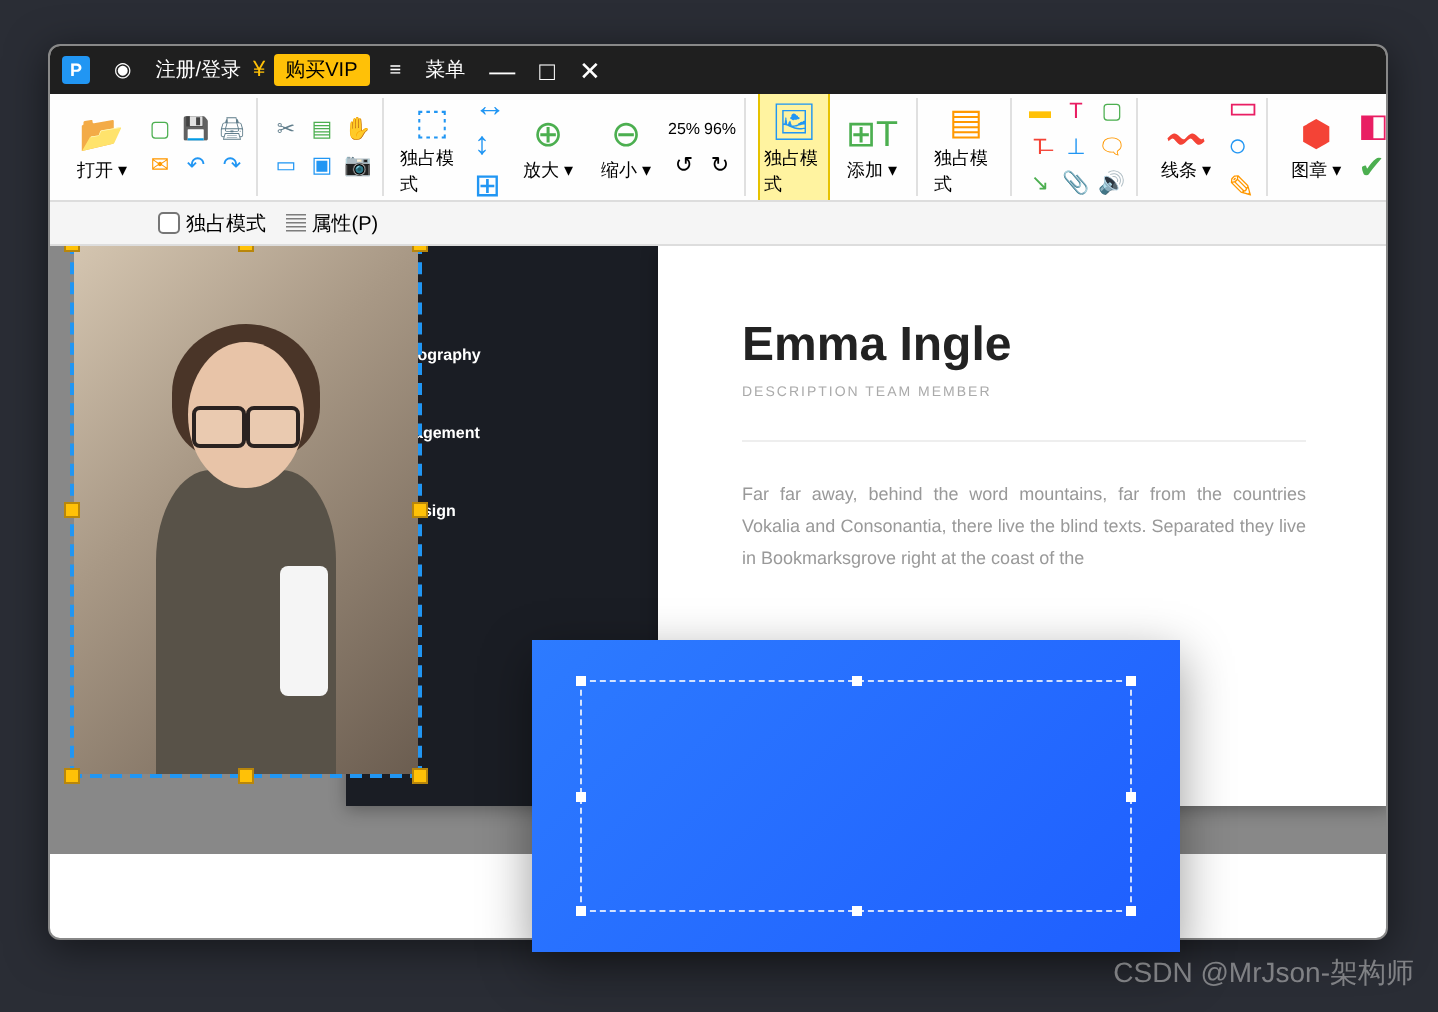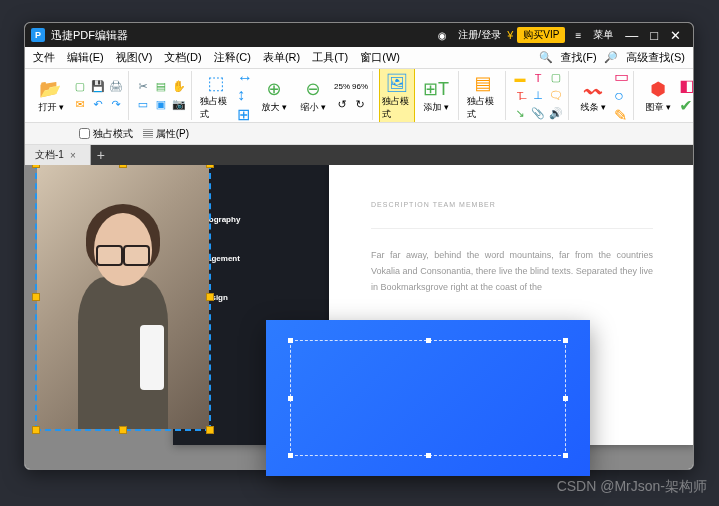--- a/index.html
+++ b/index.html
@@ -77,47 +77,31 @@
 
 .wm { position: absolute; right: 12px; bottom: 10px; color: rgba(200,200,200,0.55); font-size: 14px; pointer-events: none; }
 </style>
 </head>
 <body>
 
 <div class="window">
 
   <div class="titlebar">
     <div class="app-icon">P</div>
-    <div class="title">迅捷PDF编辑器</div>
     <span class="tbtn">◉</span>
     <span class="tbtn">注册/登录</span>
     <span style="color:#ffc107">¥</span>
     <span class="vip">购买VIP</span>
     <span class="tbtn">≡</span>
     <span class="tbtn">菜单</span>
     <span class="winbtn">—</span>
     <span class="winbtn">□</span>
     <span class="winbtn">✕</span>
   </div>
 
-  <div class="menubar">
-    <span class="mitem">文件</span>
-    <span class="mitem">编辑(E)</span>
-    <span class="mitem">视图(V)</span>
-    <span class="mitem">文档(D)</span>
-    <span class="mitem">注释(C)</span>
-    <span class="mitem">表单(R)</span>
-    <span class="mitem">工具(T)</span>
-    <span class="mitem">窗口(W)</span>
-    <span class="spacer"></span>
-    <span>🔍</span>
-    <span class="mitem">查找(F)</span>
-    <span>🔎</span>
-    <span class="mitem">高级查找(S)</span>
-  </div>
 
   <div class="ribbon">
     <div class="rgroup">
       <div class="bigbtn">
         <span class="ricon" style="color:#f5b800">📂</span>
         <span><span>打开</span> ▾</span>
       </div>
       <div class="smallgrid">
         <span class="sicon" style="color:#4caf50">▢</span>
         <span class="sicon" style="color:#2196f3">💾</span>
@@ -216,35 +200,29 @@
   </div>
 
   <div class="subbar">
     <label class="chk">
       <input type="checkbox" style="">
         <span>独占模式</span>
     </label>
     <span>▤ <span>属性(P)</span></span>
   </div>
 
-  <div class="tabbar">
-    <div class="tab">
-      <span>文档-1</span>
-      <span class="close">×</span>
-    </div>
-    <div class="addtab">+</div>
-  </div>
 
   <div class="docarea">
     <div class="page page-dark">
       <div class="sec">Photography</div>
       <div class="sec">Management</div>
       <div class="sec">UI Design</div>
     </div>
     <div class="page page-light">
+      <h1>Emma Ingle</h1>
       <div class="sub">DESCRIPTION TEAM MEMBER</div>
       <div class="hr"></div>
       <div class="body">Far far away, behind the word mountains, far from the countries Vokalia and Consonantia, there live the blind texts. Separated they live in Bookmarksgrove right at the coast of the</div>
     </div>
 
     <div class="photo-sel">
       <div class="photo">
         <div class="person">
           <div class="torso"></div>
           <div class="hair"></div>

